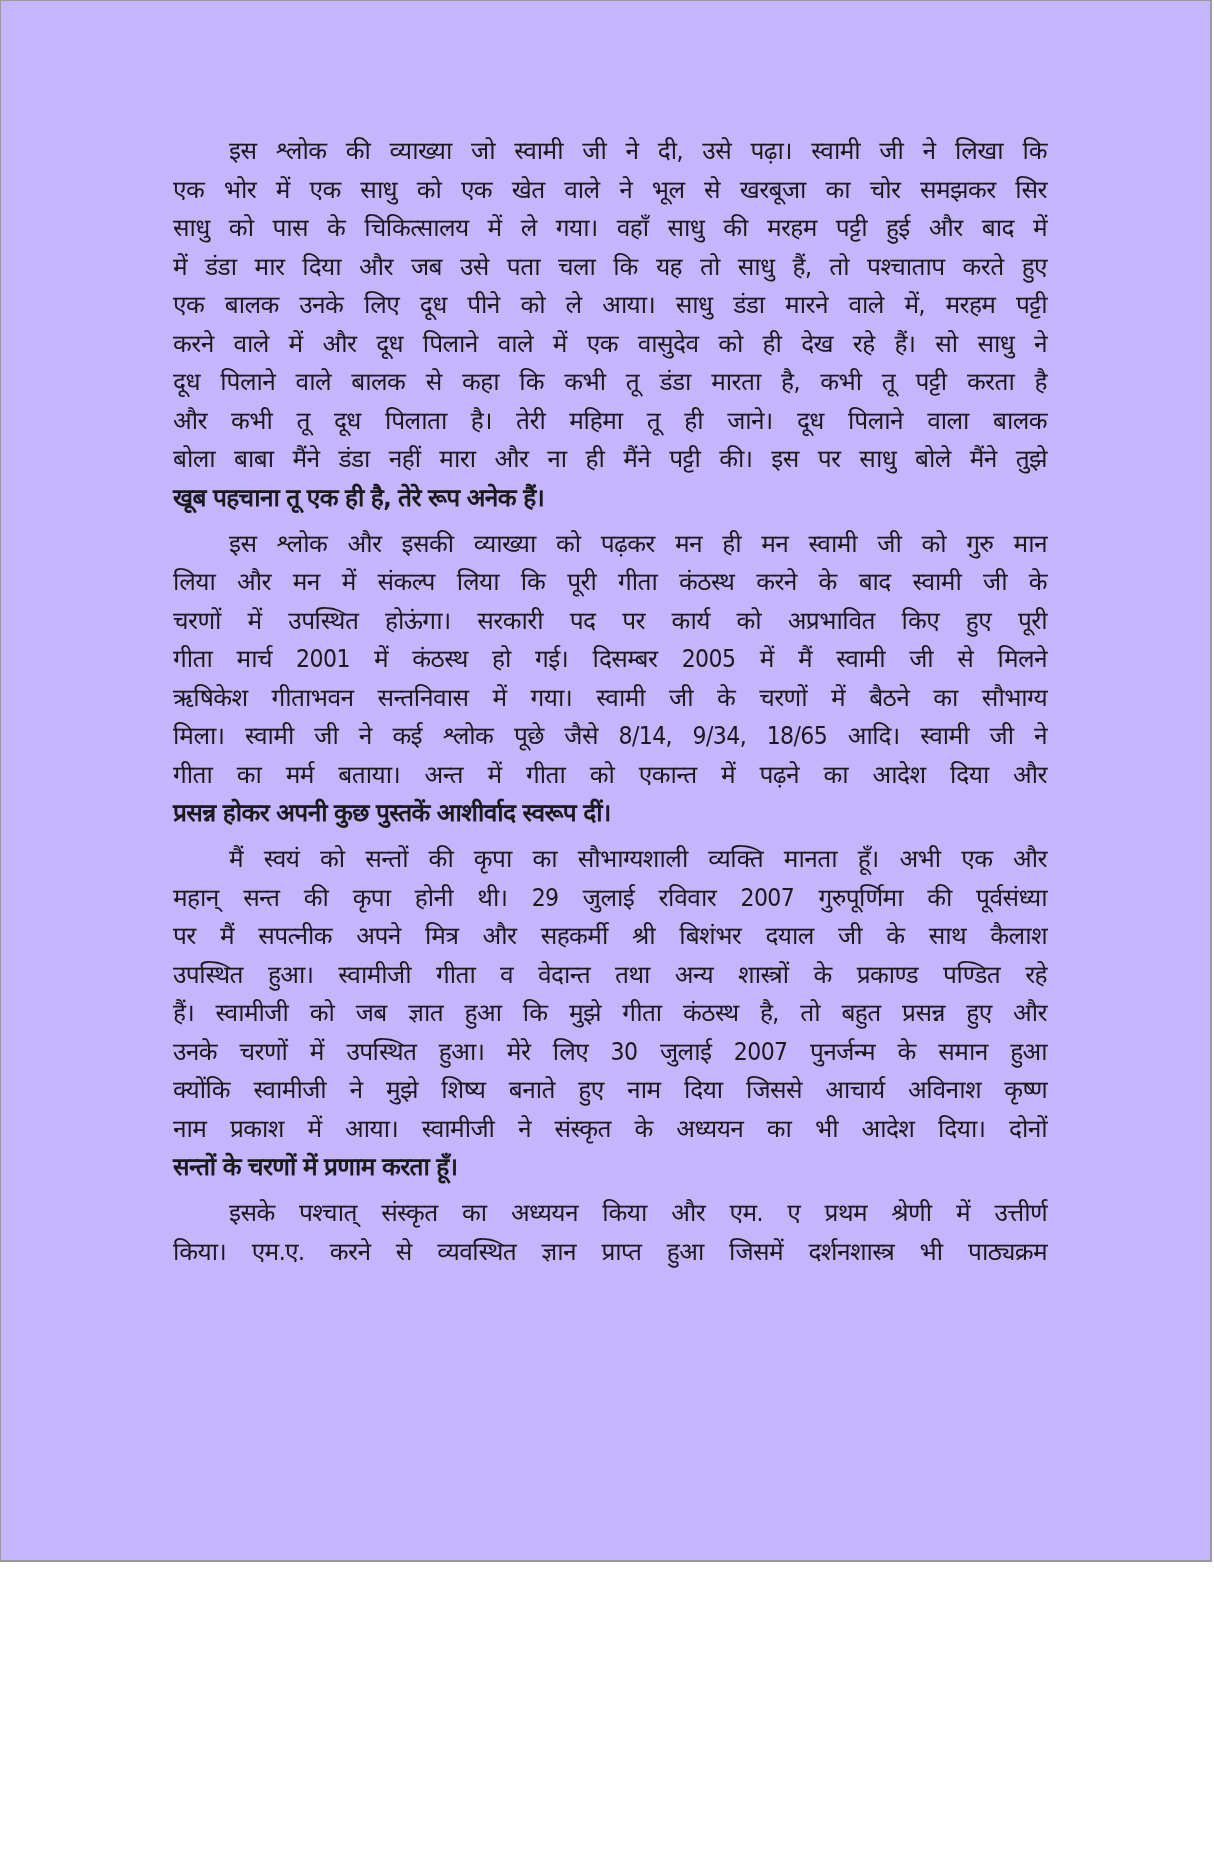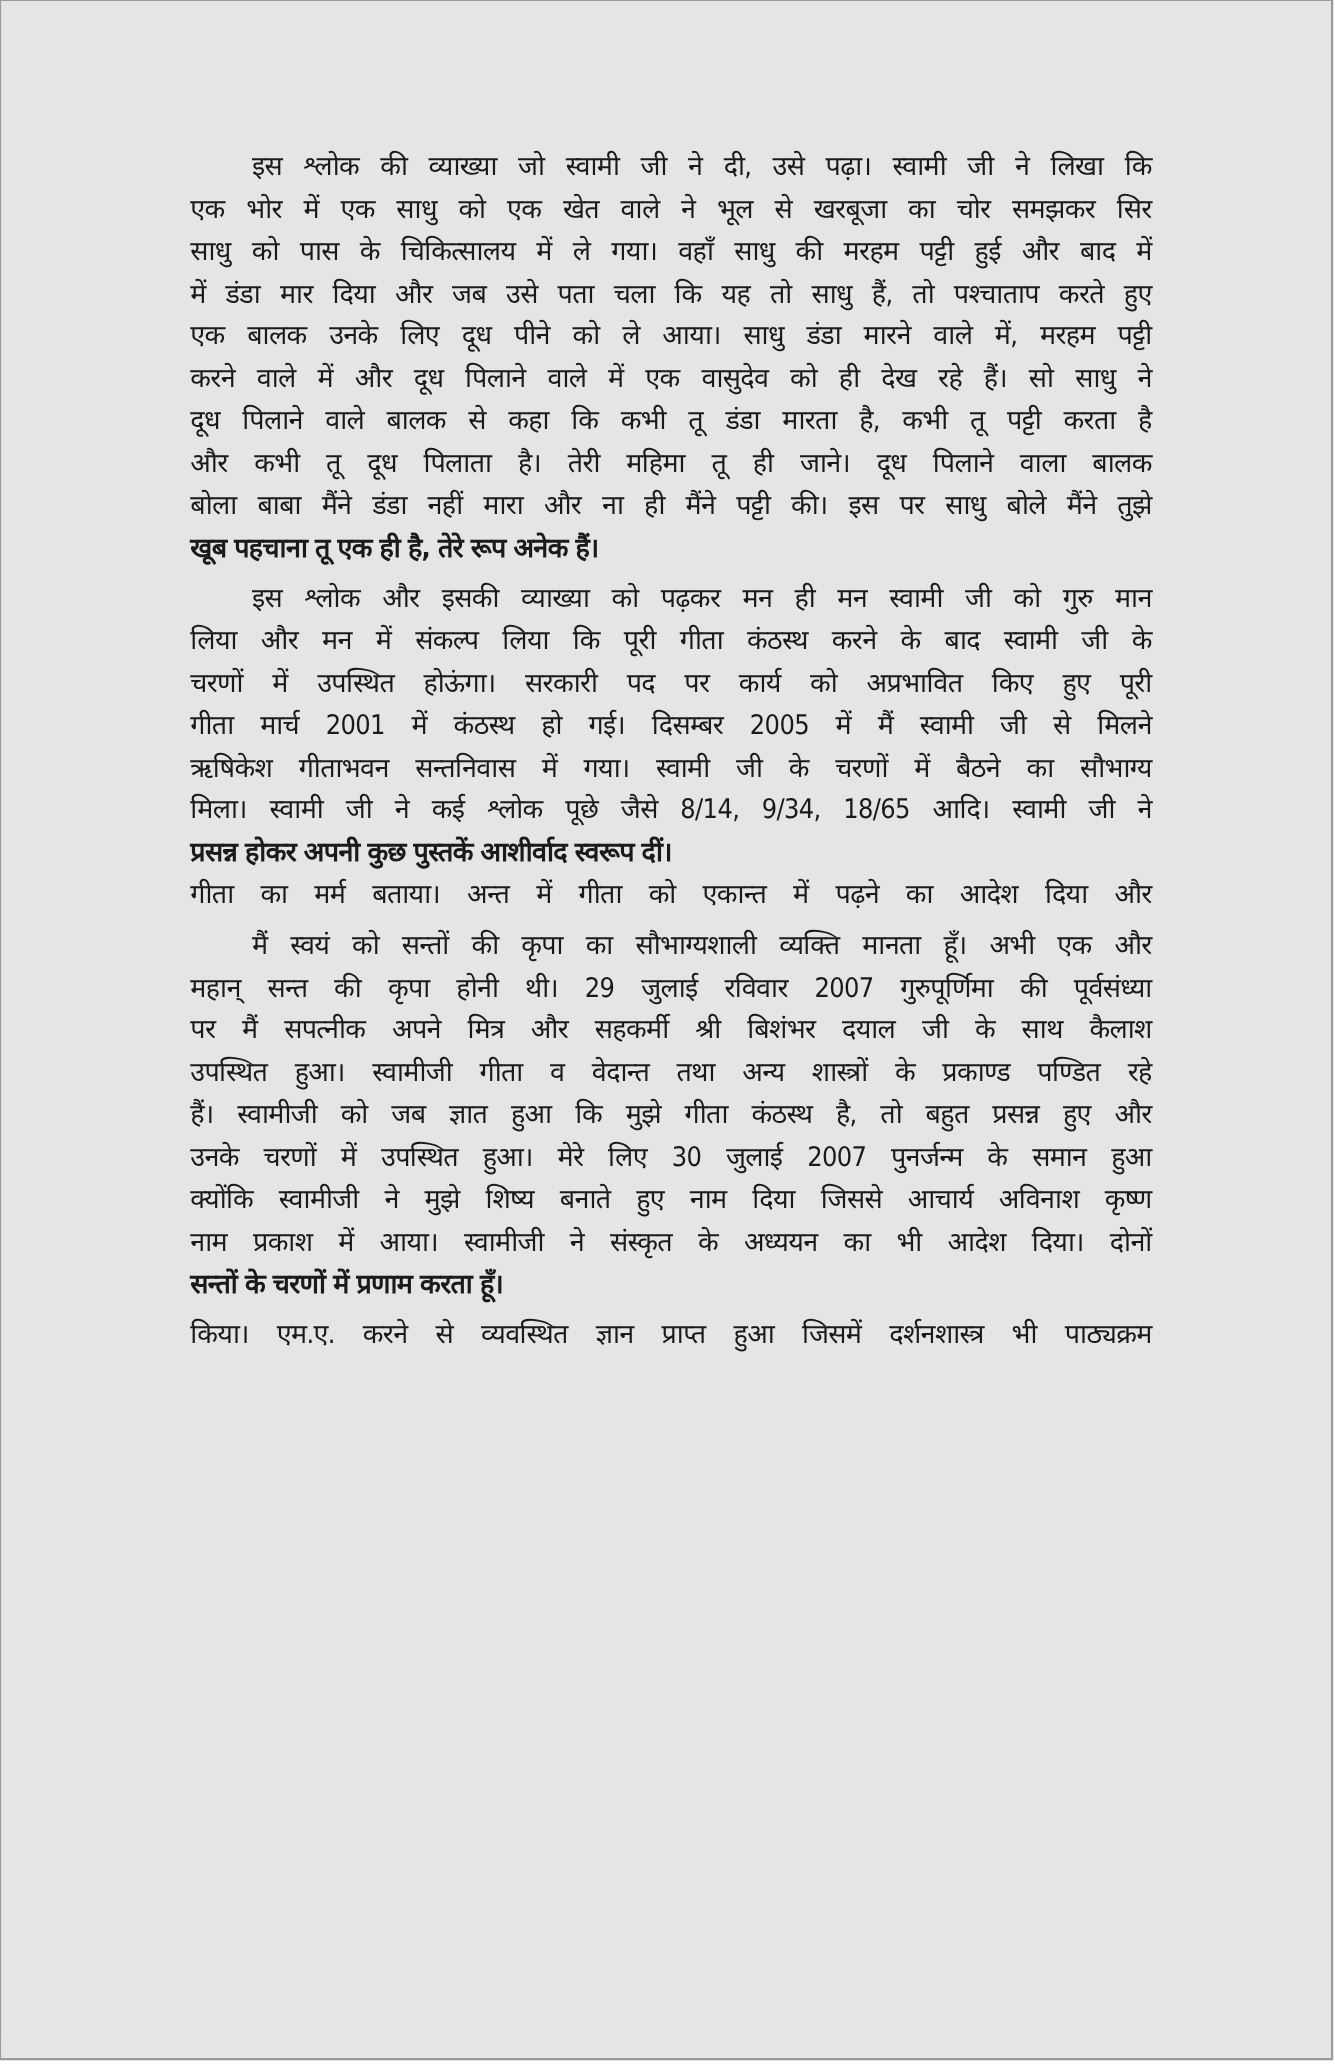--- a/index.html
+++ b/index.html
@@ -11,25 +11,25 @@
     width: 1214px;
     height: 1876px;
     position: relative;
     overflow: hidden;
   }
   .page {
     position: absolute;
     left: 0;
     top: 0;
     width: 1212px;
-    height: 1873px;
+    height: 1562px;
     border: 1px solid #9a9a9a;
     border-bottom-width: 2px;
     border-right-width: 2px;
-    background: #e5e5e5;
+    background: #c4b5fd;
     box-sizing: border-box;
   }
   .text-block {
     position: absolute;
     left: 172px;
     top: 131px;
     width: 874px;
     color: #1a1a1a;
     font-family: "DejaVu Sans", sans-serif;
     font-size: 24.5px;
@@ -75,34 +75,35 @@
       <span class="line last">खूब पहचाना तू एक ही है, तेरे रूप अनेक हैं।</span>
     </div>
 
     <div class="para">
       <span class="line indent">इस श्लोक और इसकी व्याख्या को पढ़कर मन ही मन स्वामी जी को गुरु मान</span>
       <span class="line">लिया और मन में संकल्प लिया कि पूरी गीता कंठस्थ करने के बाद स्वामी जी के</span>
       <span class="line">चरणों में उपस्थित होऊंगा। सरकारी पद पर कार्य को अप्रभावित किए हुए पूरी</span>
       <span class="line">गीता मार्च 2001 में कंठस्थ हो गई। दिसम्बर 2005 में मैं स्वामी जी से मिलने</span>
       <span class="line">ऋषिकेश गीताभवन सन्तनिवास में गया। स्वामी जी के चरणों में बैठने का सौभाग्य</span>
       <span class="line">मिला। स्वामी जी ने कई श्लोक पूछे जैसे 8/14, 9/34, 18/65 आदि। स्वामी जी ने</span>
+      <span class="line">गीता का मर्म बताया। अन्त में गीता को एकान्त में पढ़ने का आदेश दिया और</span>
       <span class="line last">प्रसन्न होकर अपनी कुछ पुस्तकें आशीर्वाद स्वरूप दीं।</span>
-      <span class="line">गीता का मर्म बताया। अन्त में गीता को एकान्त में पढ़ने का आदेश दिया और</span>
     </div>
 
     <div class="para">
       <span class="line indent">मैं स्वयं को सन्तों की कृपा का सौभाग्यशाली व्यक्ति मानता हूँ। अभी एक और</span>
       <span class="line">महान् सन्त की कृपा होनी थी। 29 जुलाई रविवार 2007 गुरुपूर्णिमा की पूर्वसंध्या</span>
       <span class="line">पर मैं सपत्नीक अपने मित्र और सहकर्मी श्री बिशंभर दयाल जी के साथ कैलाश</span>
       <span class="line">उपस्थित हुआ। स्वामीजी गीता व वेदान्त तथा अन्य शास्त्रों के प्रकाण्ड पण्डित रहे</span>
       <span class="line">हैं। स्वामीजी को जब ज्ञात हुआ कि मुझे गीता कंठस्थ है, तो बहुत प्रसन्न हुए और</span>
       <span class="line">उनके चरणों में उपस्थित हुआ। मेरे लिए 30 जुलाई 2007 पुनर्जन्म के समान हुआ</span>
       <span class="line">क्योंकि स्वामीजी ने मुझे शिष्य बनाते हुए नाम दिया जिससे आचार्य अविनाश कृष्ण</span>
       <span class="line">नाम प्रकाश में आया। स्वामीजी ने संस्कृत के अध्ययन का भी आदेश दिया। दोनों</span>
       <span class="line last">सन्तों के चरणों में प्रणाम करता हूँ।</span>
     </div>
 
     <div class="para">
+      <span class="line indent">इसके पश्चात् संस्कृत का अध्ययन किया और एम. ए प्रथम श्रेणी में उत्तीर्ण</span>
       <span class="line">किया। एम.ए. करने से व्यवस्थित ज्ञान प्राप्त हुआ जिसमें दर्शनशास्त्र भी पाठ्यक्रम</span>
     </div>
 
   </div>
 </div>
 
 </body></html>

